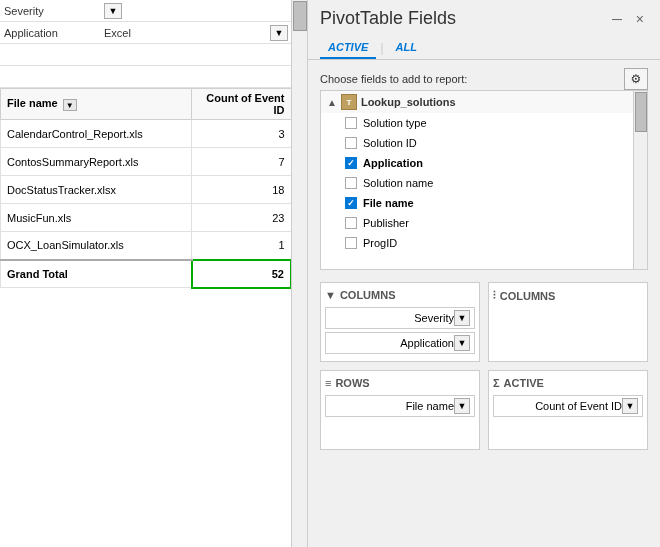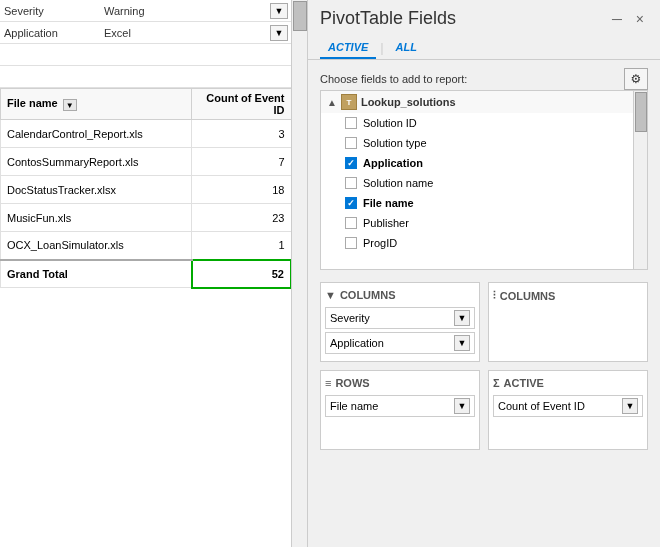--- a/index.html
+++ b/index.html
@@ -135,20 +135,21 @@
     }
 
     
     .right-panel {
       width: 352px;
       height: 547px;
       background: #f0f0f0;
       display: flex;
       flex-direction: column;
       position: relative;
+      text-align: right;
     }
 
     .panel-header {
       display: flex;
       align-items: center;
       justify-content: space-between;
       padding: 8px 12px;
       background: #f0f0f0;
     }
 
@@ -388,21 +389,20 @@
     }
   </style>
 </head>
 <body>
 
 <div class="pivot-panel">
   <div class="pivot-content">
 
     <div class="filter-row">
       <span class="filter-label">Severity</span>
-      <span class="filter-value">Warning</span>
       <div class="filter-btn">▼</div>
     </div>
     <div class="filter-row">
       <span class="filter-label">Application</span>
       <span class="filter-value">Excel</span>
       <div class="filter-btn">▼</div>
     </div>
     <div class="empty-row"></div>
     <div class="empty-row"></div>
 
@@ -475,25 +475,25 @@
     <div class="fields-list-container">
 
       <div class="field-group-header">
         <span class="triangle-icon">▲</span>
         <div class="field-group-icon">T</div>
         <span>Lookup_solutions</span>
       </div>
 
       <div class="field-item">
         <div class="field-checkbox"></div>
-        <span>Solution ID</span>
+        <span>Solution type</span>
       </div>
       <div class="field-item">
         <div class="field-checkbox"></div>
-        <span>Solution type</span>
+        <span>Solution ID</span>
       </div>
       <div class="field-item checked">
         <div class="field-checkbox checked">✓</div>
         <span>Application</span>
         <span class="filter-icon-small">▼</span>
       </div>
       <div class="field-item">
         <div class="field-checkbox"></div>
         <span>Solution name</span>
       </div>

